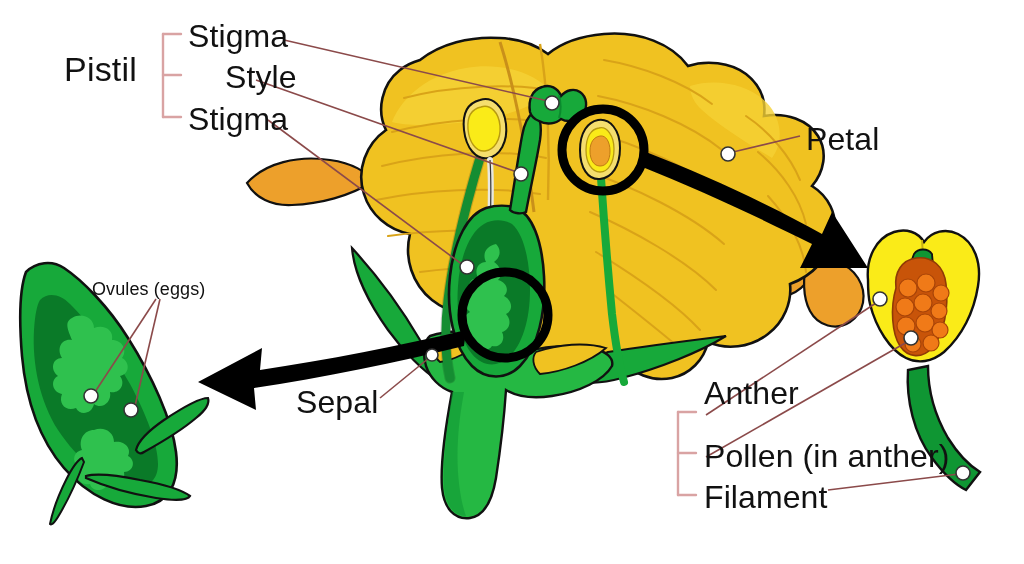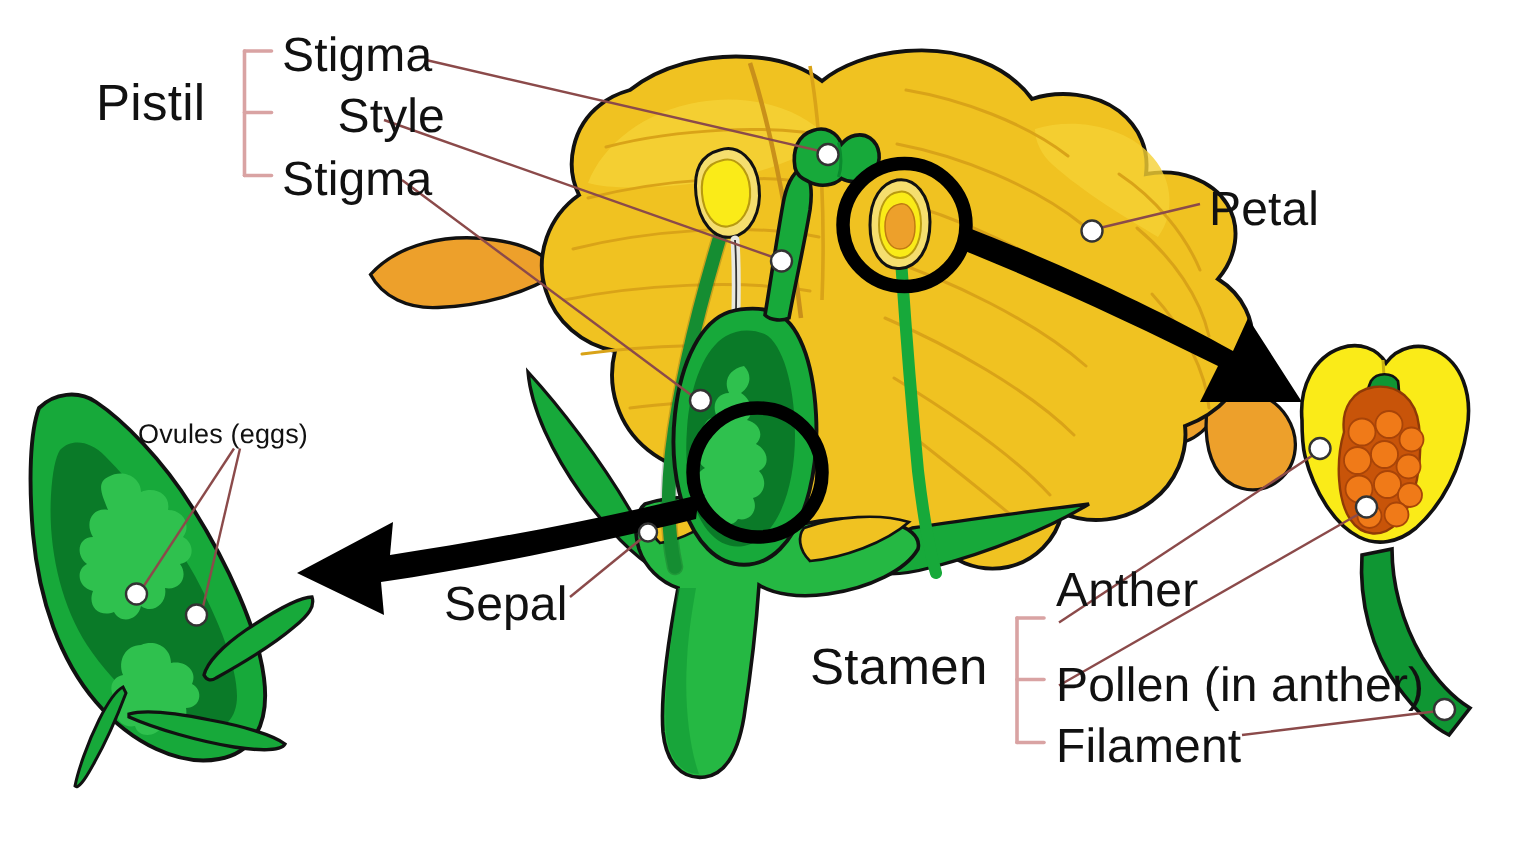--- a/index.html
+++ b/index.html
@@ -384,21 +384,20 @@
   <div class="lbl lbl-part" style="left:188px; top:61px;margin-left:37px;">Style</div>
 
   <div class="lbl lbl-part" style="left:188px; top:103px;">Stigma</div>
 
   <div class="lbl lbl-part" style="left:806px; top:123px;">Petal</div>
 
   <div class="lbl lbl-part" style="left:296px; top:386px;">Sepal</div>
 
   <div class="lbl lbl-ovules" style="left:92px; top:280px;">Ovules (eggs)</div>
 
-  <div class="lbl lbl-group" style="left:540px; top:428px;">Stamen</div>
 
   <div class="lbl lbl-part" style="left:704px; top:377px;">Anther</div>
 
   <div class="lbl lbl-part" style="left:704px; top:440px;">Pollen (in anther)</div>
 
   <div class="lbl lbl-part" style="left:704px; top:481px;">Filament</div>
 
 </div>
 
 </body></html>

